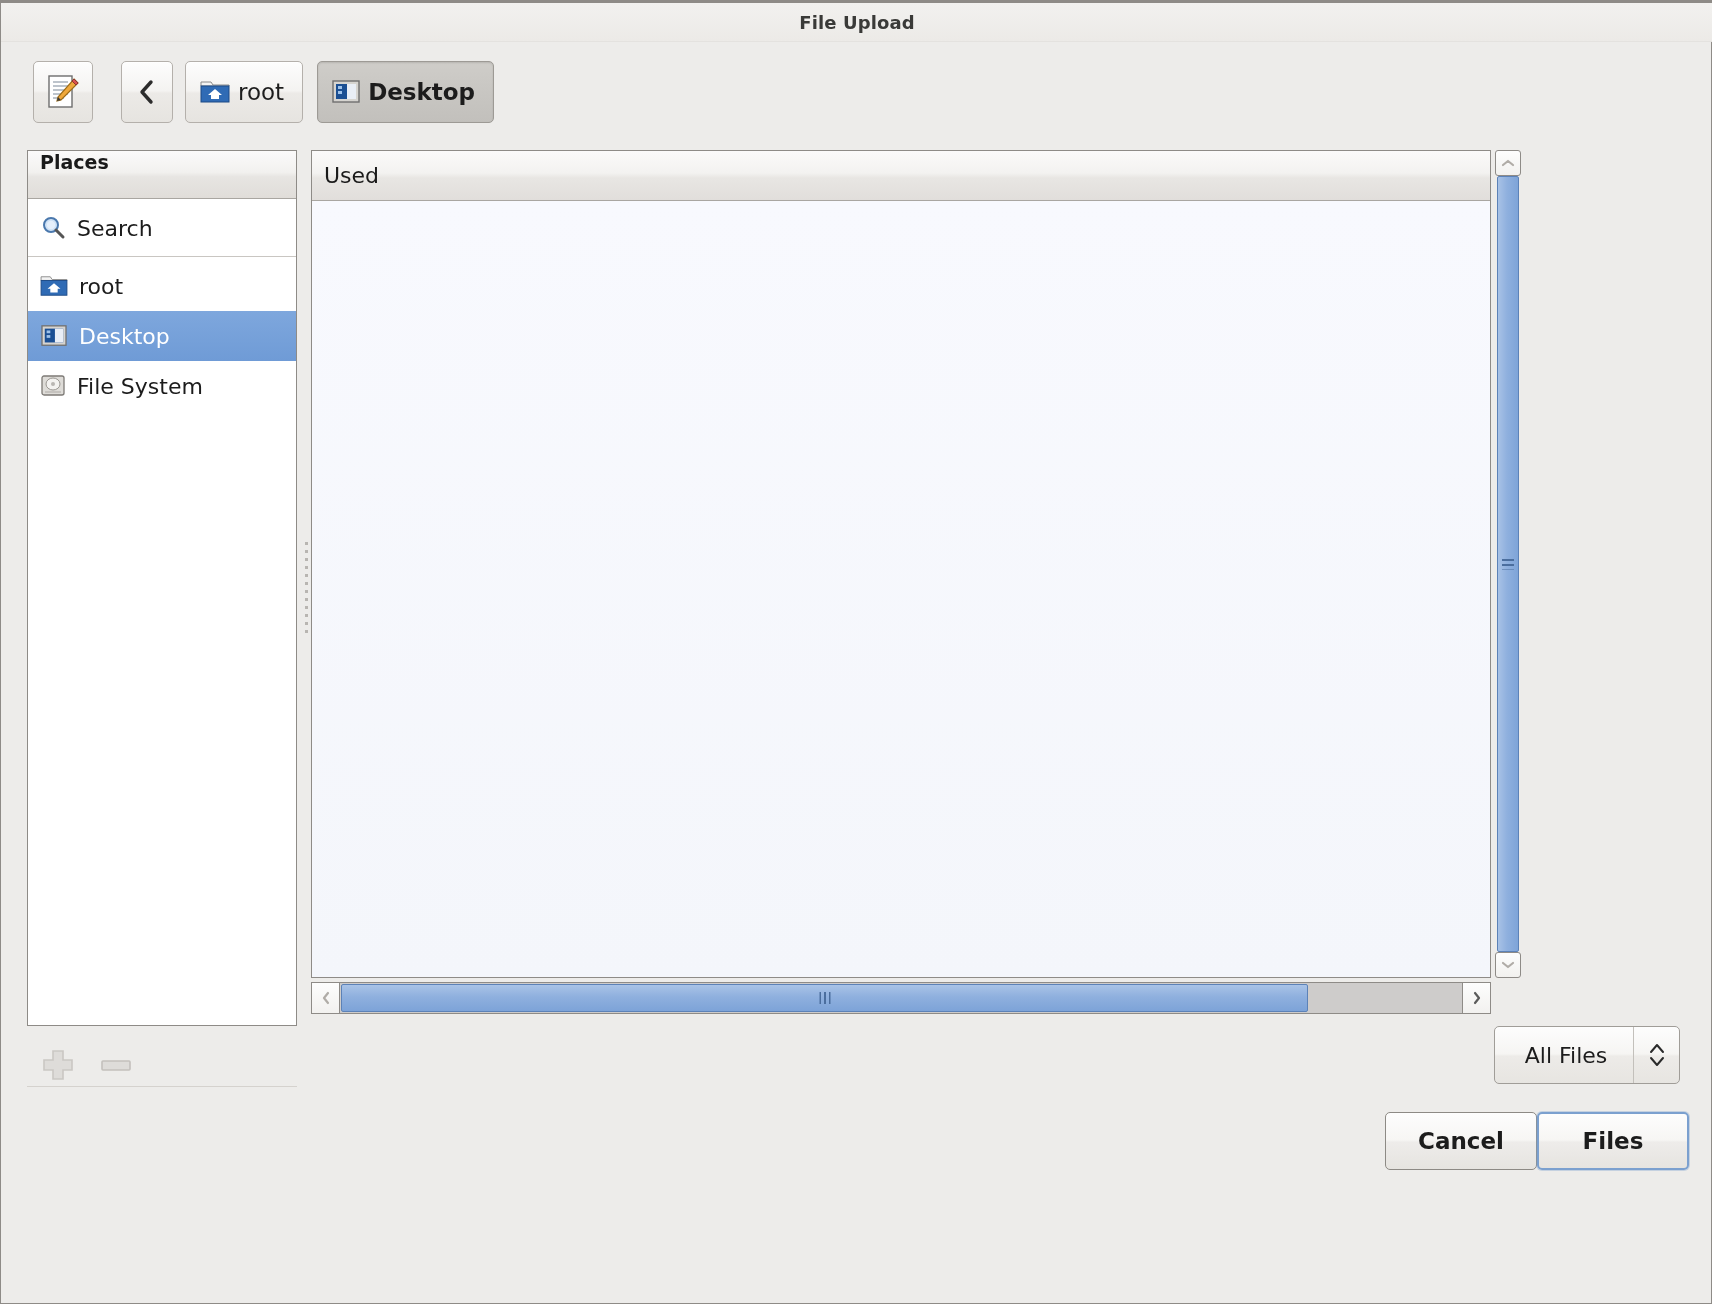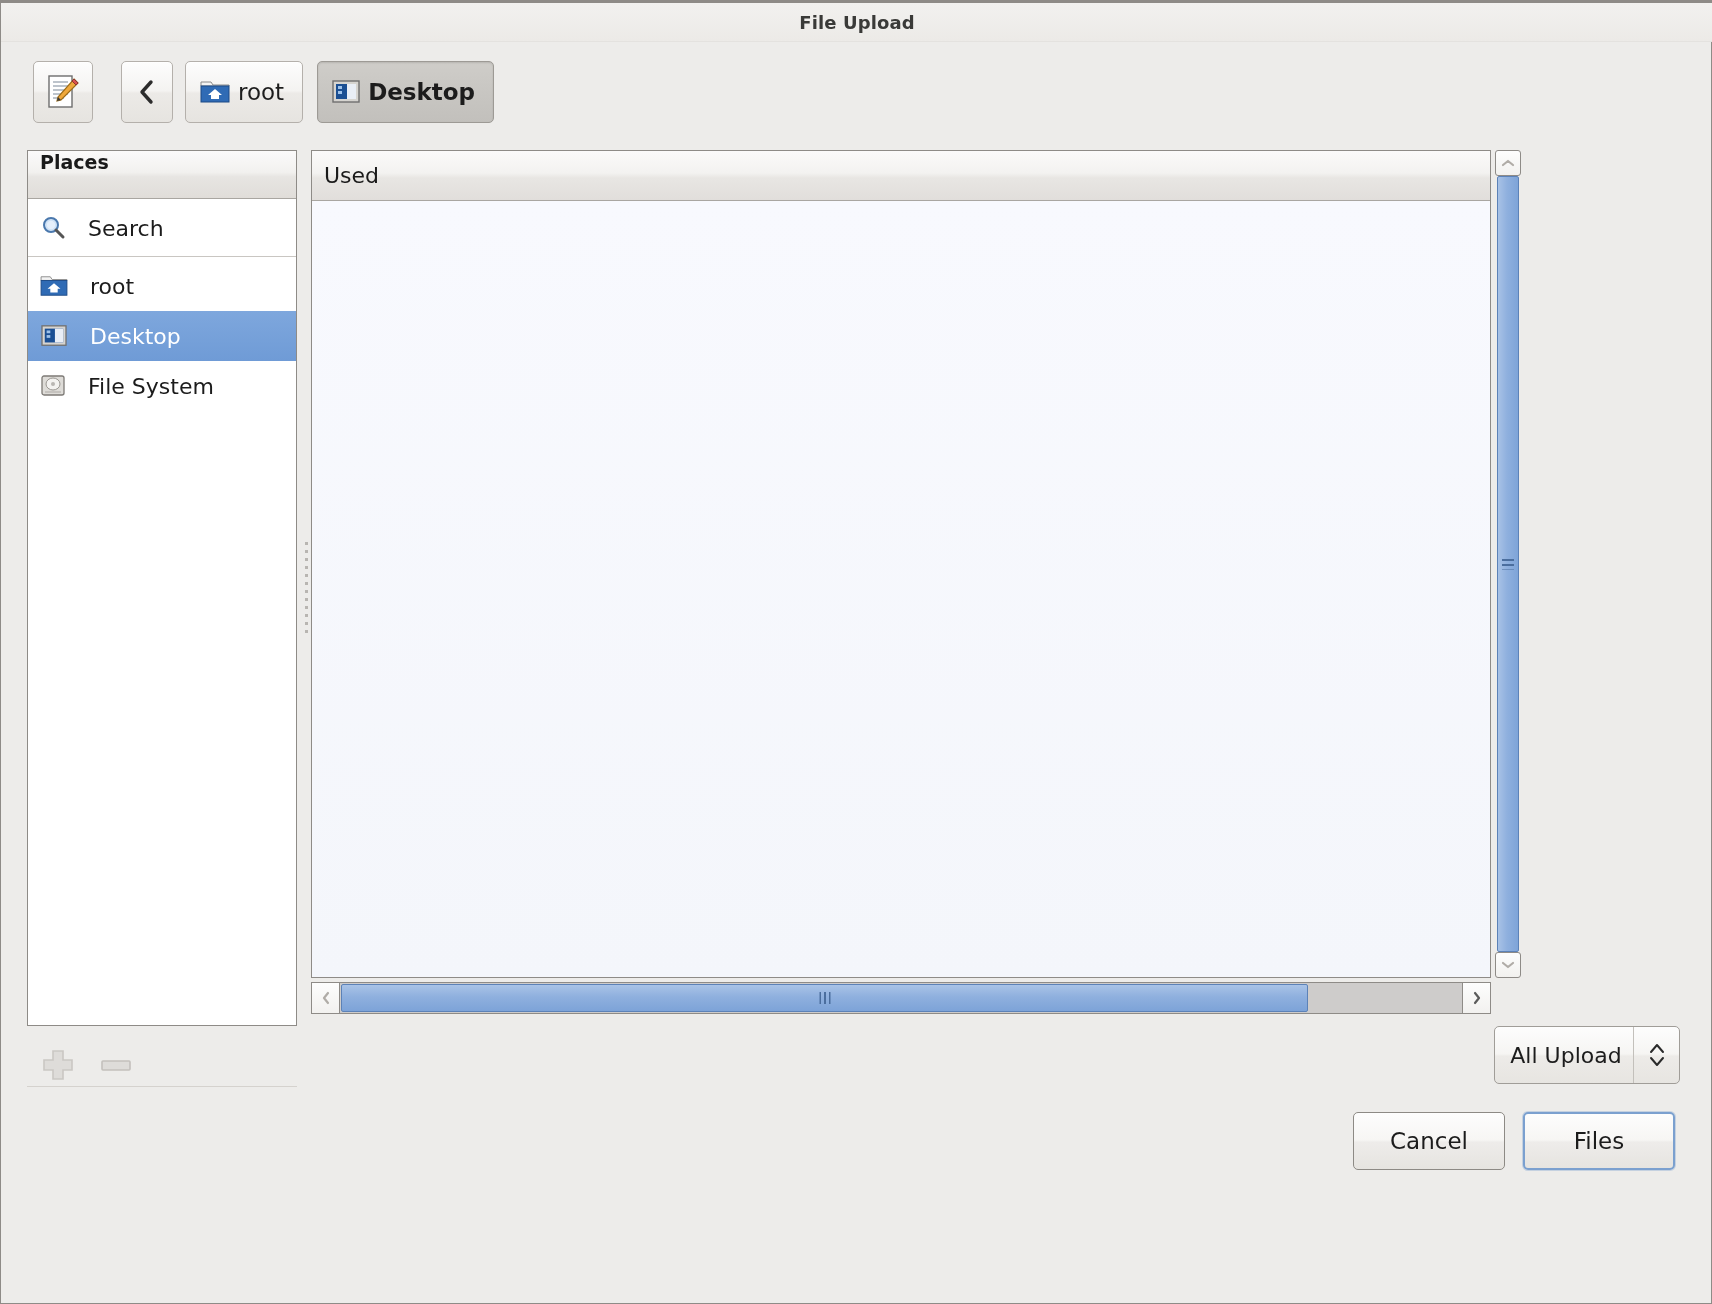--- a/index.html
+++ b/index.html
@@ -128,21 +128,21 @@
     color: #1a1a1a;
     font-weight: bold;
   }
   #places-list { padding-top: 4px; }
 
   .place-item {
     height: 50px;
     display: flex;
     align-items: center;
     padding-left: 12px;
-    gap: 22px;
+    gap: 11px;
     font-size: 22px;
     color: #1c1c1c;
     cursor: default;
   }
   .place-item.selected {
     background: linear-gradient(to bottom, #7ea7dd 0%, #6f9bd6 100%);
     color: #ffffff;
   }
   .place-sep {
     height: 1px;
@@ -329,23 +329,23 @@
     justify-content: center;
     gap: 3px;
     color: #2a2a2a;
     font-size: 13px;
     line-height: 1;
   }
 
   
   #action-buttons {
     position: absolute;
-    right: 36px; top: 1112px;
-    display: flex;
-    gap: 18px;
+    right: 22px; top: 1112px;
+    display: flex;
+    font-weight: bold;
   }
   .dlg-btn {
     width: 152px;
     height: 58px;
     background: linear-gradient(to bottom, #fdfdfd 0%, #f7f6f4 48%, #eeecea 52%, #e6e4e0 100%);
     border: 1px solid #8d8a85;
     border-radius: 5px;
     font-size: 23px;
     color: #1c1c1c;
     display: flex;
@@ -548,21 +548,21 @@
     </span>
     <span class="icon">
       <svg width="34" height="20" viewBox="0 0 34 20">
         <rect x="3" y="6" width="28" height="9" rx="1" fill="#dedcd9" stroke="#c3c0bc" stroke-width="1.6"></rect>
       </svg>
     </span>
   </div>
   <div id="places-sep"></div>
 
   <div id="filter-combo">
-    <span id="filter-label">All Upload</span>
+    <span id="filter-label">All Files</span>
     <span id="filter-arrows">
       <svg width="22" height="30" viewBox="0 0 22 30">
         <polyline points="5,12 11,5 17,12" fill="none" stroke="#2a2a2a" stroke-width="2" stroke-linecap="round" stroke-linejoin="round"></polyline>
         <polyline points="5,18 11,25 17,18" fill="none" stroke="#2a2a2a" stroke-width="2" stroke-linecap="round" stroke-linejoin="round"></polyline>
       </svg>
     </span>
   </div>
 
   <div id="action-buttons">
     <div class="dlg-btn">Cancel</div>

